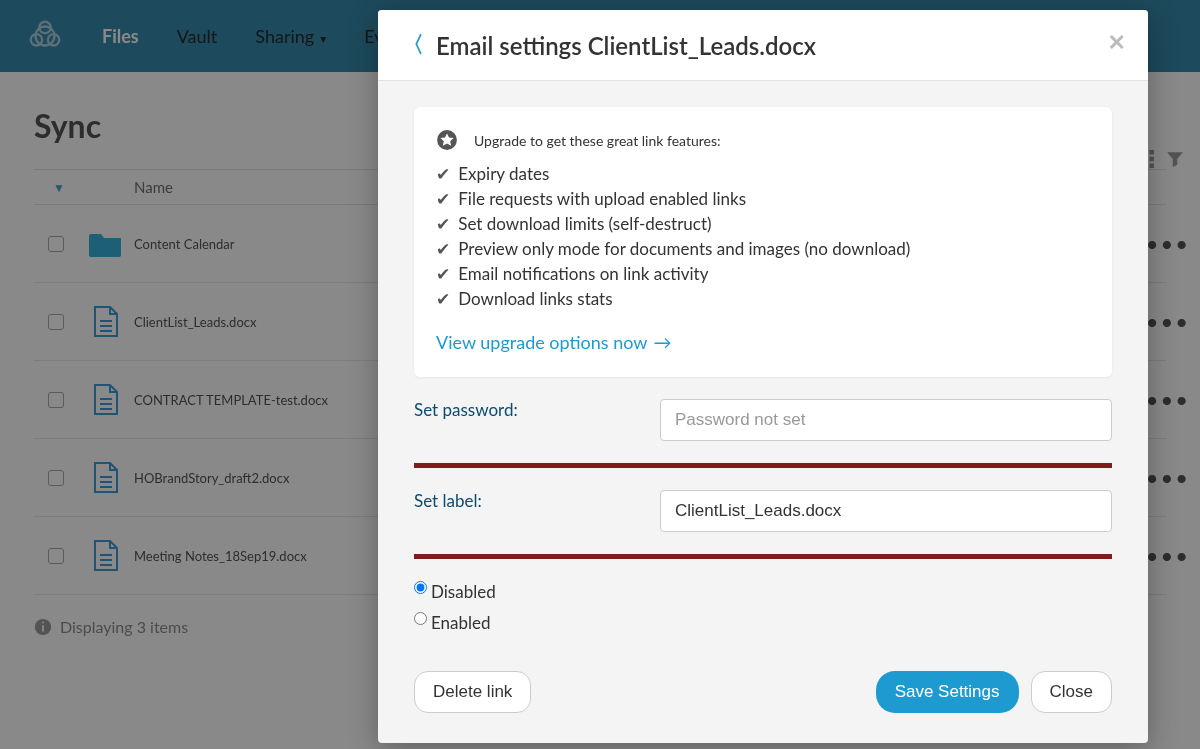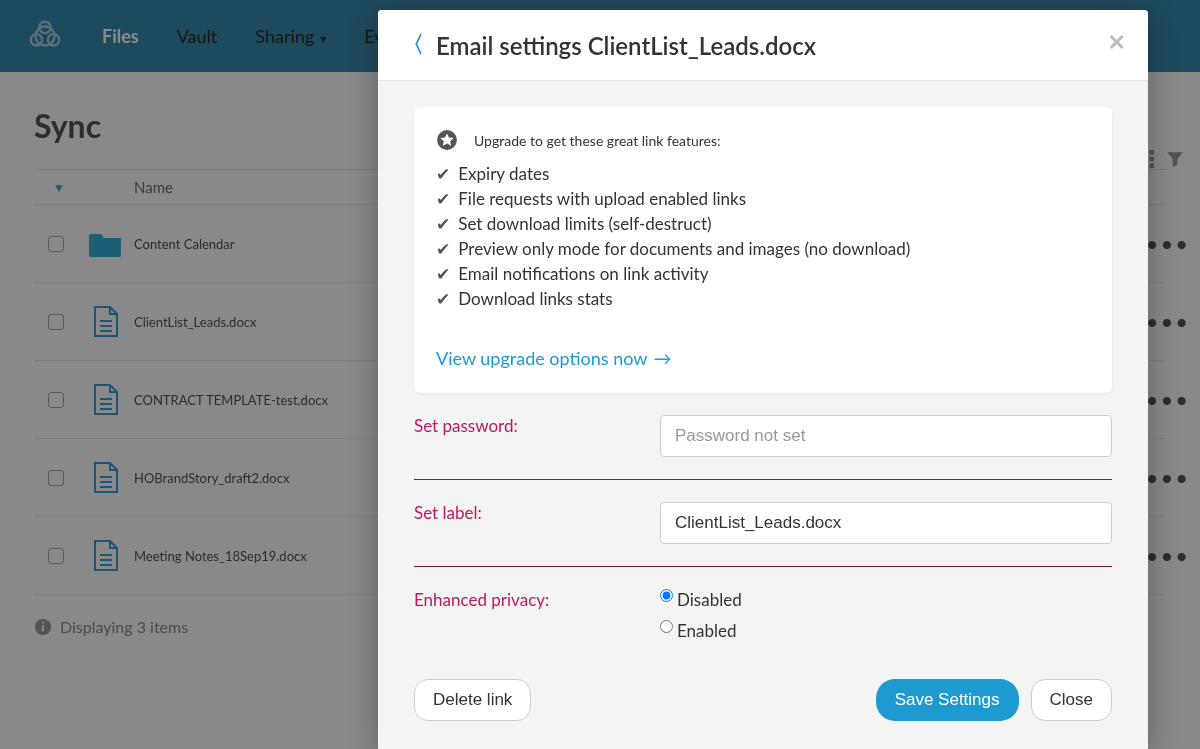--- a/index.html
+++ b/index.html
@@ -114,27 +114,27 @@
     border-radius:6px;
     padding:22px 22px 24px;
     box-shadow:0 1px 3px rgba(0,0,0,.06);
   }
   .card h3 {
     font-size:14px; font-weight:400; display:flex; align-items:center; gap:16px; margin-bottom:12px;
   }
   .card ul { list-style:none; font-size:17px; color:#333;}
   .card li { display:flex; gap:8px; margin-bottom:4px; }
   .card li .tick { color:#555; }
-  .upgrade-link { color:#1d9bd1; font-size:18px; margin-top:34px; display:inline-flex; align-items:flex-start; gap:6px; cursor:pointer;}
+  .upgrade-link { color:#1d9bd1; font-size:18px; margin-top:18px; display:inline-flex; align-items:flex-start; gap:6px; cursor:pointer;}
   .form-row {
     display:flex; align-items:flex-start;
-    border-top:1px solid #7f1d1d; padding:22px 0;
+    border-top:5px solid #7f1d1d; padding:22px 0;
     margin: 0;
   }
-  .form-row .label { width:246px; font-size:17px; color:#be185d;}
+  .form-row .label { width:246px; font-size:17px; color:#0c4a6e;}
   .form-row input[type=text] {
     flex:1; height:42px; border:1px solid #ccc; border-radius:4px;
     padding:0 14px; font-size:17px; color:#333; background:#fff;
   }
   .form-row input::placeholder{ color:#999;}
   .rb { display:flex; align-items:flex-start; gap:4px; font-size:17px; margin-bottom:10px;}
   .modal-footer {
     display:flex; justify-content:space-between; padding: 0 36px; margin-top:6px;
   }
   .btn {
@@ -334,21 +334,20 @@
       <div class="label">Set password:</div>
       <input type="text" placeholder="Password not set" style="">
     </div>
 
     <div class="form-row">
       <div class="label">Set label:</div>
       <input type="text" value="ClientList_Leads.docx" style="">
     </div>
 
     <div class="form-row">
-      <div class="label">Enhanced privacy:</div>
       <div>
         <label class="rb">
           <input type="radio" name="privacy" checked="" style="">
           <span>Disabled</span>
         </label>
         <label class="rb">
           <input type="radio" name="privacy" style="">
           <span>Enabled</span>
         </label>
       </div>

